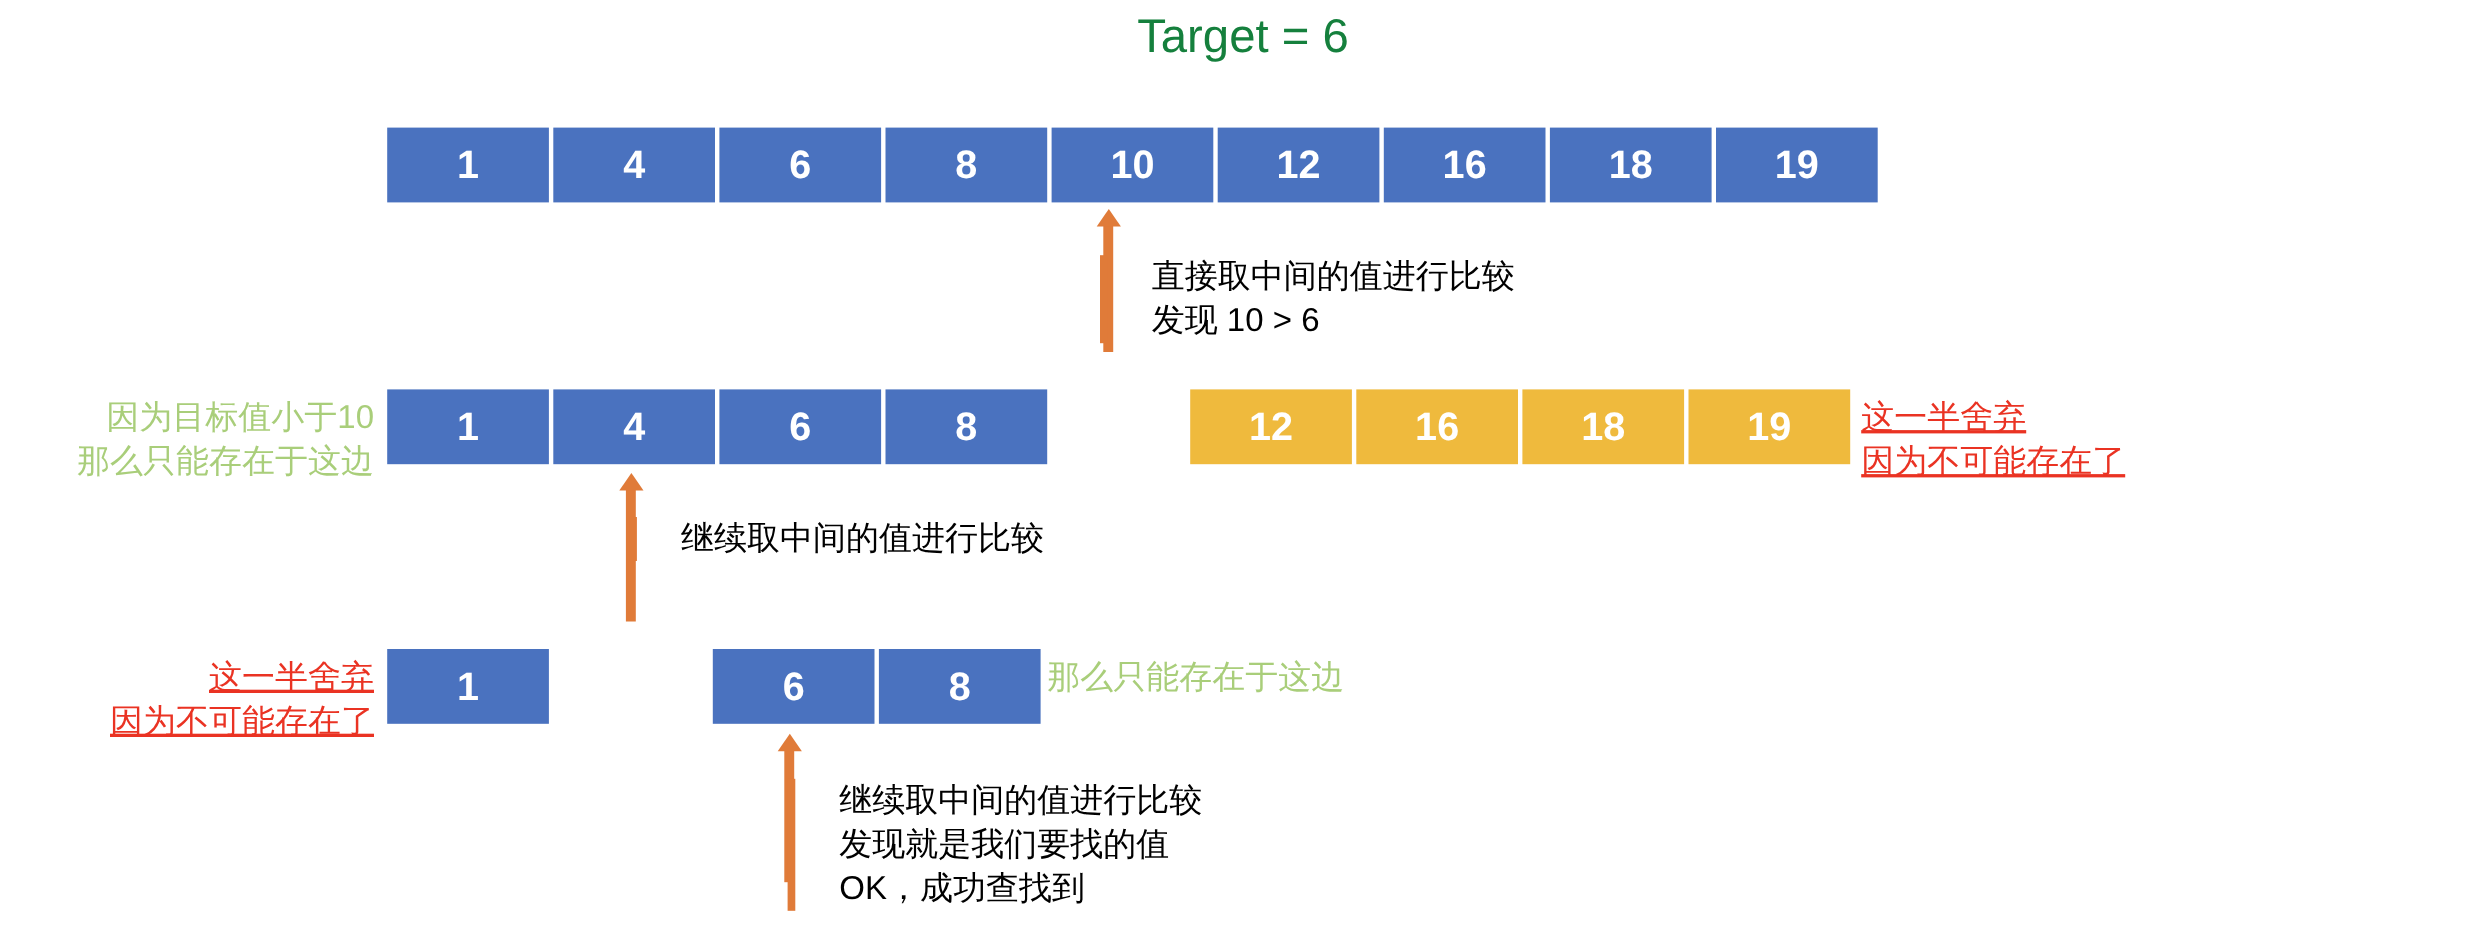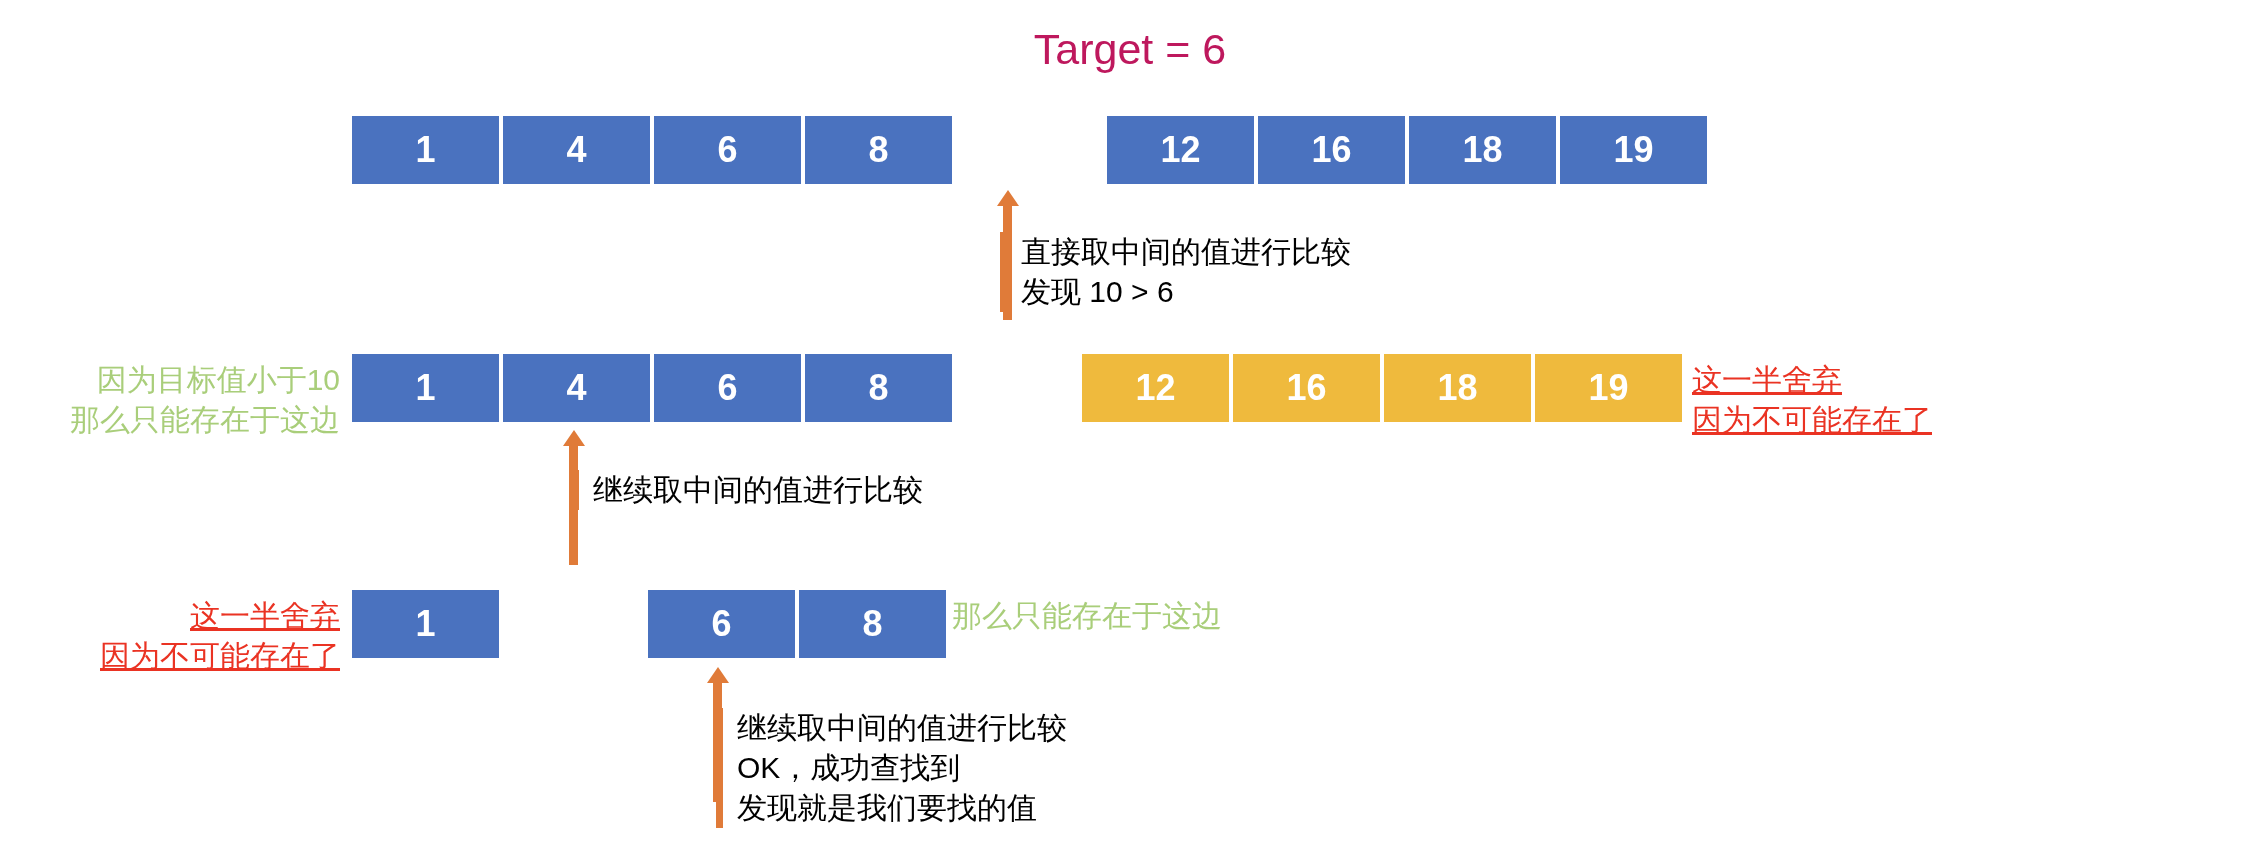--- a/index.html
+++ b/index.html
@@ -15,25 +15,25 @@
     width: 2260px;
     height: 850px;
     background: #ffffff;
     overflow: hidden;
   }
 
   
   .title {
     position: absolute;
     left: 0;
-    top: 24px;
+    top: 8px;
     width: 2260px;
     text-align: center;
     font-size: 43px;
-    color: #be185d;
+    color: #15803d;
     line-height: 1.2;
     white-space: nowrap;
   }
 
   
   .row {
     position: absolute;
     height: 68px;
   }
   .cell {
@@ -68,21 +68,21 @@
     width: 0;
     height: 0;
     border-left: 11px solid transparent;
     border-right: 11px solid transparent;
     border-bottom: 16px solid #e07b39;
   }
 
   
   .annot {
     position: absolute;
-    padding-left: 14px;
+    padding-left: 40px;
     border-left: 7px solid #e07b39;
     font-size: 30px;
     color: #000000;
     line-height: 1.33;
     white-space: nowrap;
   }
   .annot .ln { display: block; }
 
   
   .side-label {
@@ -102,20 +102,21 @@
 
 <div id="canvas">
 
   <div class="title">Target = 6</div>
 
   <div class="row" style="left:352px; top:116px; width:1320px;">
     <div class="cell blue" style="left:0px;">1</div>
     <div class="cell blue" style="left:151px;">4</div>
     <div class="cell blue" style="left:302px;">6</div>
     <div class="cell blue" style="left:453px;">8</div>
+    <div class="cell blue" style="left:604px;">10</div>
     <div class="cell blue" style="left:755px;">12</div>
     <div class="cell blue" style="left:906px;">16</div>
     <div class="cell blue" style="left:1057px;">18</div>
     <div class="cell blue" style="left:1208px;">19</div>
   </div>
 
   <div class="arrow" style="left:1003px; top:205px; height:115px;"></div>
 
   <div class="annot" style="left:1000px; top:232px;">
     <span class="ln">直接取中间的值进行比较</span>
@@ -159,17 +160,17 @@
     <span class="ln">因为不可能存在了</span>
   </div>
   <div class="side-label green lalign" style="left:952px; top:596px;">
     <span class="ln">那么只能存在于这边</span>
   </div>
 
   <div class="arrow" style="left:713px; top:682px; height:120px;"></div>
 
   <div class="annot" style="left:716px; top:708px;">
     <span class="ln">继续取中间的值进行比较</span>
+    <span class="ln">发现就是我们要找的值</span>
     <span class="ln">OK，成功查找到</span>
-    <span class="ln">发现就是我们要找的值</span>
   </div>
 
 </div>
 
 </body></html>

